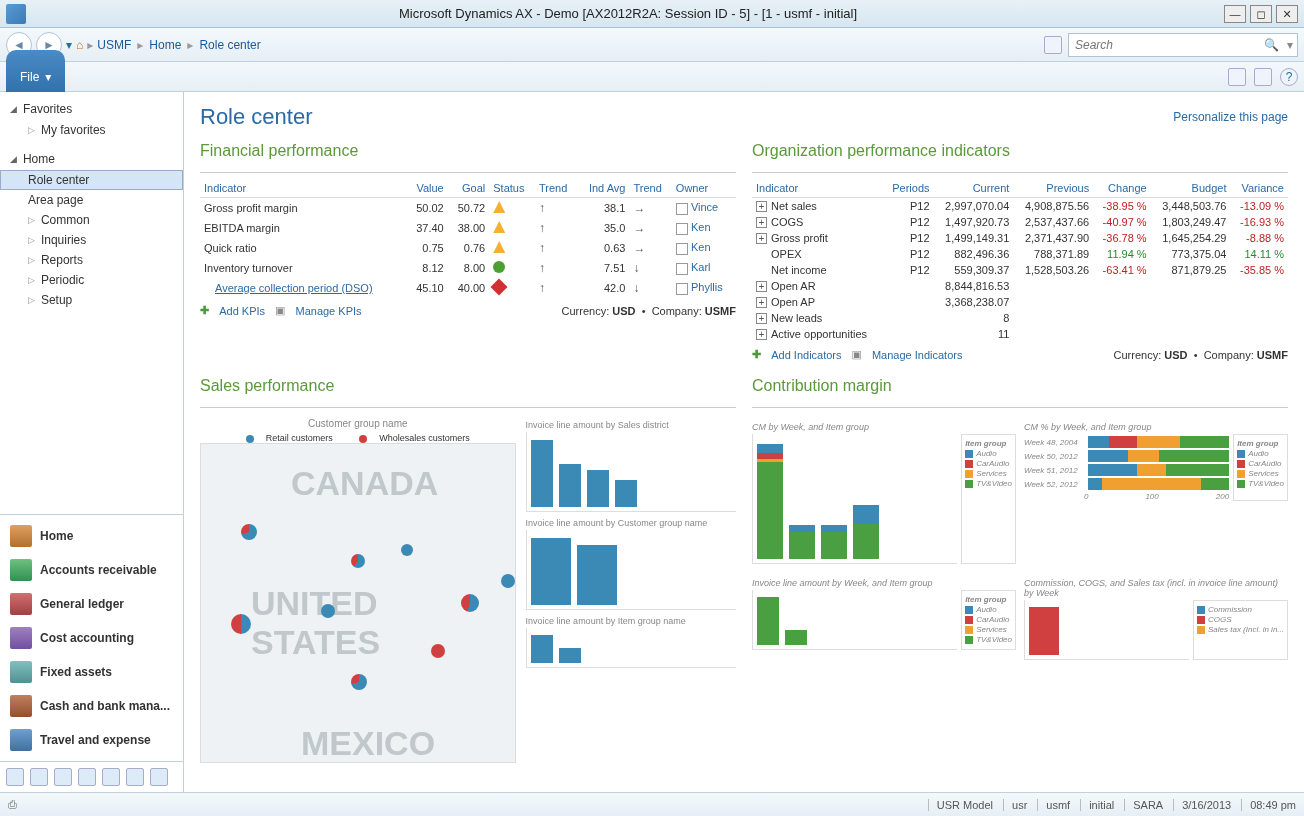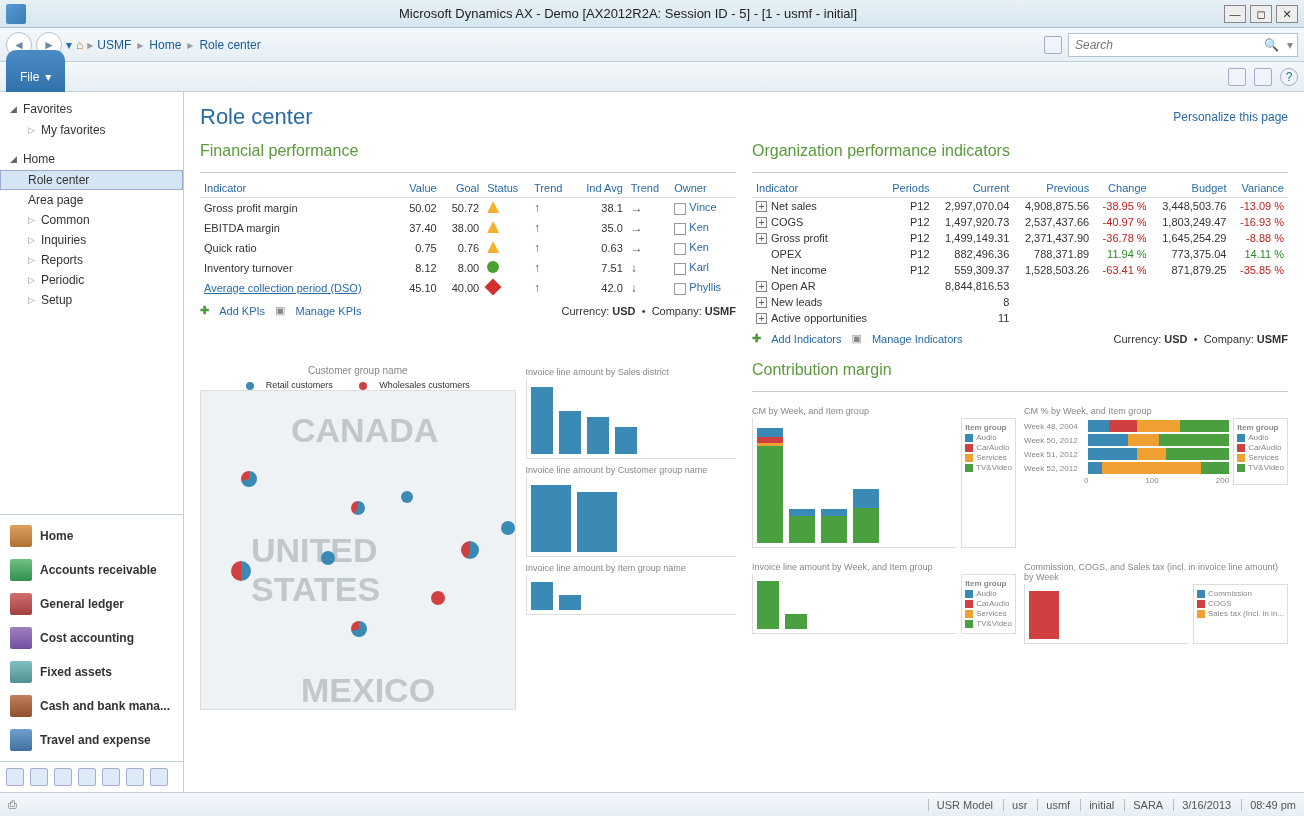--- a/index.html
+++ b/index.html
@@ -82,21 +82,21 @@
 .chartcol .ctitle { font-size: 9px; margin: 6px 0 2px; }
 .minichart { height: 80px; display: flex; align-items: flex-end; gap: 6px; padding: 4px; border-left: 1px solid #ddd; border-bottom: 1px solid #ddd; }
 .bar { width: 22px; background: #3a8ab5; }
 .bar.g { background: #4aa040; }
 .bar.o { background: #f0a030; }
 .bar.r { background: #d04040; }
 .legendbox { font-size: 8px; border: 1px solid #ddd; padding: 3px; }
 .legendbox div { display: flex; align-items: center; gap: 3px; margin: 1px 0; }
 .lb { width: 8px; height: 8px; }
 
-.chartgrid { display: grid; grid-template-columns: 1fr 1fr; gap: 8px; margin-top: 8px; }
+.chartgrid { display: grid; grid-template-columns: 1fr 1fr; gap: 8px; margin-top: 8px; font-style: italic; }
 
 .statusbar { height: 24px; background: linear-gradient(#f4f8fb,#e6eff5); border-top: 1px solid #c0d0dc; display: flex; align-items: center; padding: 0 8px; font-size: 11px; color: #555; }
 .statusbar .sright { margin-left: auto; display: flex; gap: 10px; }
 .statusbar .seg { border-left: 1px solid #bbb; padding-left: 8px; }
 
 .hbar-row { display:flex; align-items:center; gap:4px; margin:2px 0; }
 .hbar-label { width:60px; font-size:8px; }
 .hbar-track { flex:1; height:12px; display:flex; }
 </style>
 </head>
@@ -289,21 +289,21 @@
                 <td>Inventory turnover</td>
                 <td class="num">8.12</td>
                 <td class="num">8.00</td>
   <td><span class="statdot good"></span></td>
                 <td class="arrow">↑</td>
   <td class="num">7.51</td>
                 <td class="arrow">↓</td>
   <td class="link"><span class="checkbox"></span> <a href="#">Karl</a></td>
               </tr>
               <tr>
-                <td><a href="#" style="color:#2a6aa5;">Average collection period (DSO)</a></td>
+                <td><a href="#" style="color:#2a6aa5;margin-left:11px;">Average collection period (DSO)</a></td>
                 <td class="num">45.10</td>
                 <td class="num">40.00</td>
   <td><span class="statdot bad"></span></td>
                 <td class="arrow">↑</td>
   <td class="num">42.0</td>
                 <td class="arrow">↓</td>
   <td class="link"><span class="checkbox"></span> <a href="#">Phyllis</a></td>
               </tr>
             </tbody>
         </table>
@@ -379,20 +379,29 @@
               <tr>
                 <td><span class="expand">+</span>Open AR</td>
                 <td></td>
                 <td>8,844,816.53</td>
                 <td></td>
   <td class=""></td>
                 <td></td>
                 <td class=""></td>
               </tr>
               <tr>
+                <td><span class="expand">+</span>Open AP</td>
+                <td></td>
+                <td>3,368,238.07</td>
+                <td></td>
+  <td class=""></td>
+                <td></td>
+                <td class=""></td>
+              </tr>
+              <tr>
                 <td><span class="expand">+</span>New leads</td>
                 <td></td>
                 <td>8</td>
                 <td></td>
   <td class=""></td>
                 <td></td>
                 <td class=""></td>
               </tr>
               <tr>
                 <td><span class="expand">+</span>Active opportunities</td>
@@ -408,20 +417,21 @@
         <div class="kpiactions">
           <span class="plus">✚</span>
             <a href="#">Add Indicators</a>
           <span style="color:#888;">▣</span>
             <a href="#">Manage Indicators</a>
           <span style="margin-left:auto;"><span>Currency:</span> <b>USD</b> &nbsp;•&nbsp; <span>Company:</span> <b>USMF</b></span>
         </div>
       </div>
 
       <div class="panel salespanel">
+        <h2>Sales performance</h2>
         <div style="display:flex; gap:10px;">
           <div style="flex:1.5;">
             <div class="maptitle">Customer group name</div>
             <div class="maplegend">
               <span><span class="ldot" style="background:#3a8ab5;"></span><span>Retail customers</span></span>
               <span><span class="ldot" style="background:#d04040;"></span><span>Wholesales customers</span></span>
             </div>
             <div class="mapplaceholder">
               <div class="mapbg" style="top:20px;left:90px;">CANADA</div>
               <div class="mapbg" style="top:280px;left:100px;">MEXICO</div>

